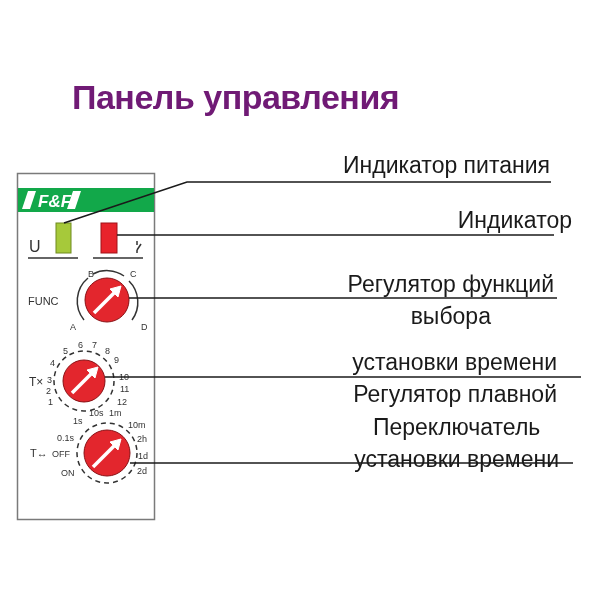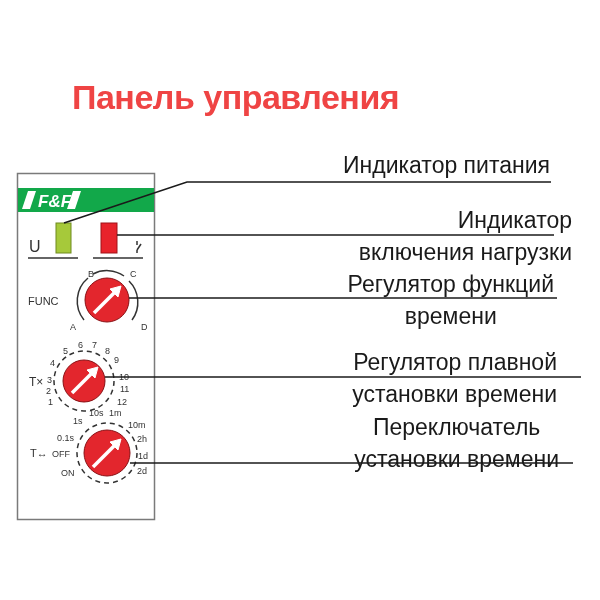--- a/index.html
+++ b/index.html
@@ -1,17 +1,17 @@
 <!DOCTYPE html>
 <html><head>
 <meta charset="utf-8">
 <style>
   html, body { margin:0; padding:0; background:#ffffff; }
   body { width:600px; height:600px; position:relative; overflow:hidden; font-family:"Liberation Sans", sans-serif; color:#1a1a1a; }
-  .title { position:absolute; left:72px; top:78px; font-size:34px; font-weight:bold; letter-spacing:-0.5px; color:#ef4444;text-align:right; }
+  .title { position:absolute; left:72px; top:78px; font-size:34px; font-weight:bold; letter-spacing:-0.5px; color:#701a75;text-align:right; }
   .label { position:absolute; font-size:23px; color:#1a1a1a; white-space:nowrap; text-align:right; }
   svg.diagram { position:absolute; left:0; top:0; }
   .dial-text { font-family:"Liberation Sans", sans-serif; font-size:9px; fill:#333; }
   .panel-text { font-family:"Liberation Sans", sans-serif; fill:#333; }
 </style>
 </head>
 <body>
 
 <div class="title">Панель управления</div>
 
@@ -106,26 +106,25 @@
     <line x1="105" y1="377" x2="581" y2="377"></line>
     <line x1="130" y1="463" x2="573" y2="463"></line>
   </g>
 </svg>
 
 <div class="label" style="right:50px; top:152px;">
   <span>Индикатор питания</span>
 </div>
 <div class="label" style="right:28px; top:204px; line-height:32px;">
   <div style="">Индикатор</div>
-  <div>включения нагрузки</div>
 </div>
 <div class="label" style="right:46px; top:268px; line-height:32px;">
   <div>Регулятор функций</div>
-  <div style="text-align:center;">времени</div>
+  <div style="text-align:center;">выбора</div>
 </div>
 <div class="label" style="right:43px; top:346px; line-height:32px;">
+  <div>установки времени</div>
   <div>Регулятор плавной</div>
-  <div>установки времени</div>
 </div>
 <div class="label" style="right:41px; top:411px; line-height:32px;">
   <div style="text-align:center;">Переключатель</div>
   <div>установки времени</div>
 </div>
 
 </body></html>

